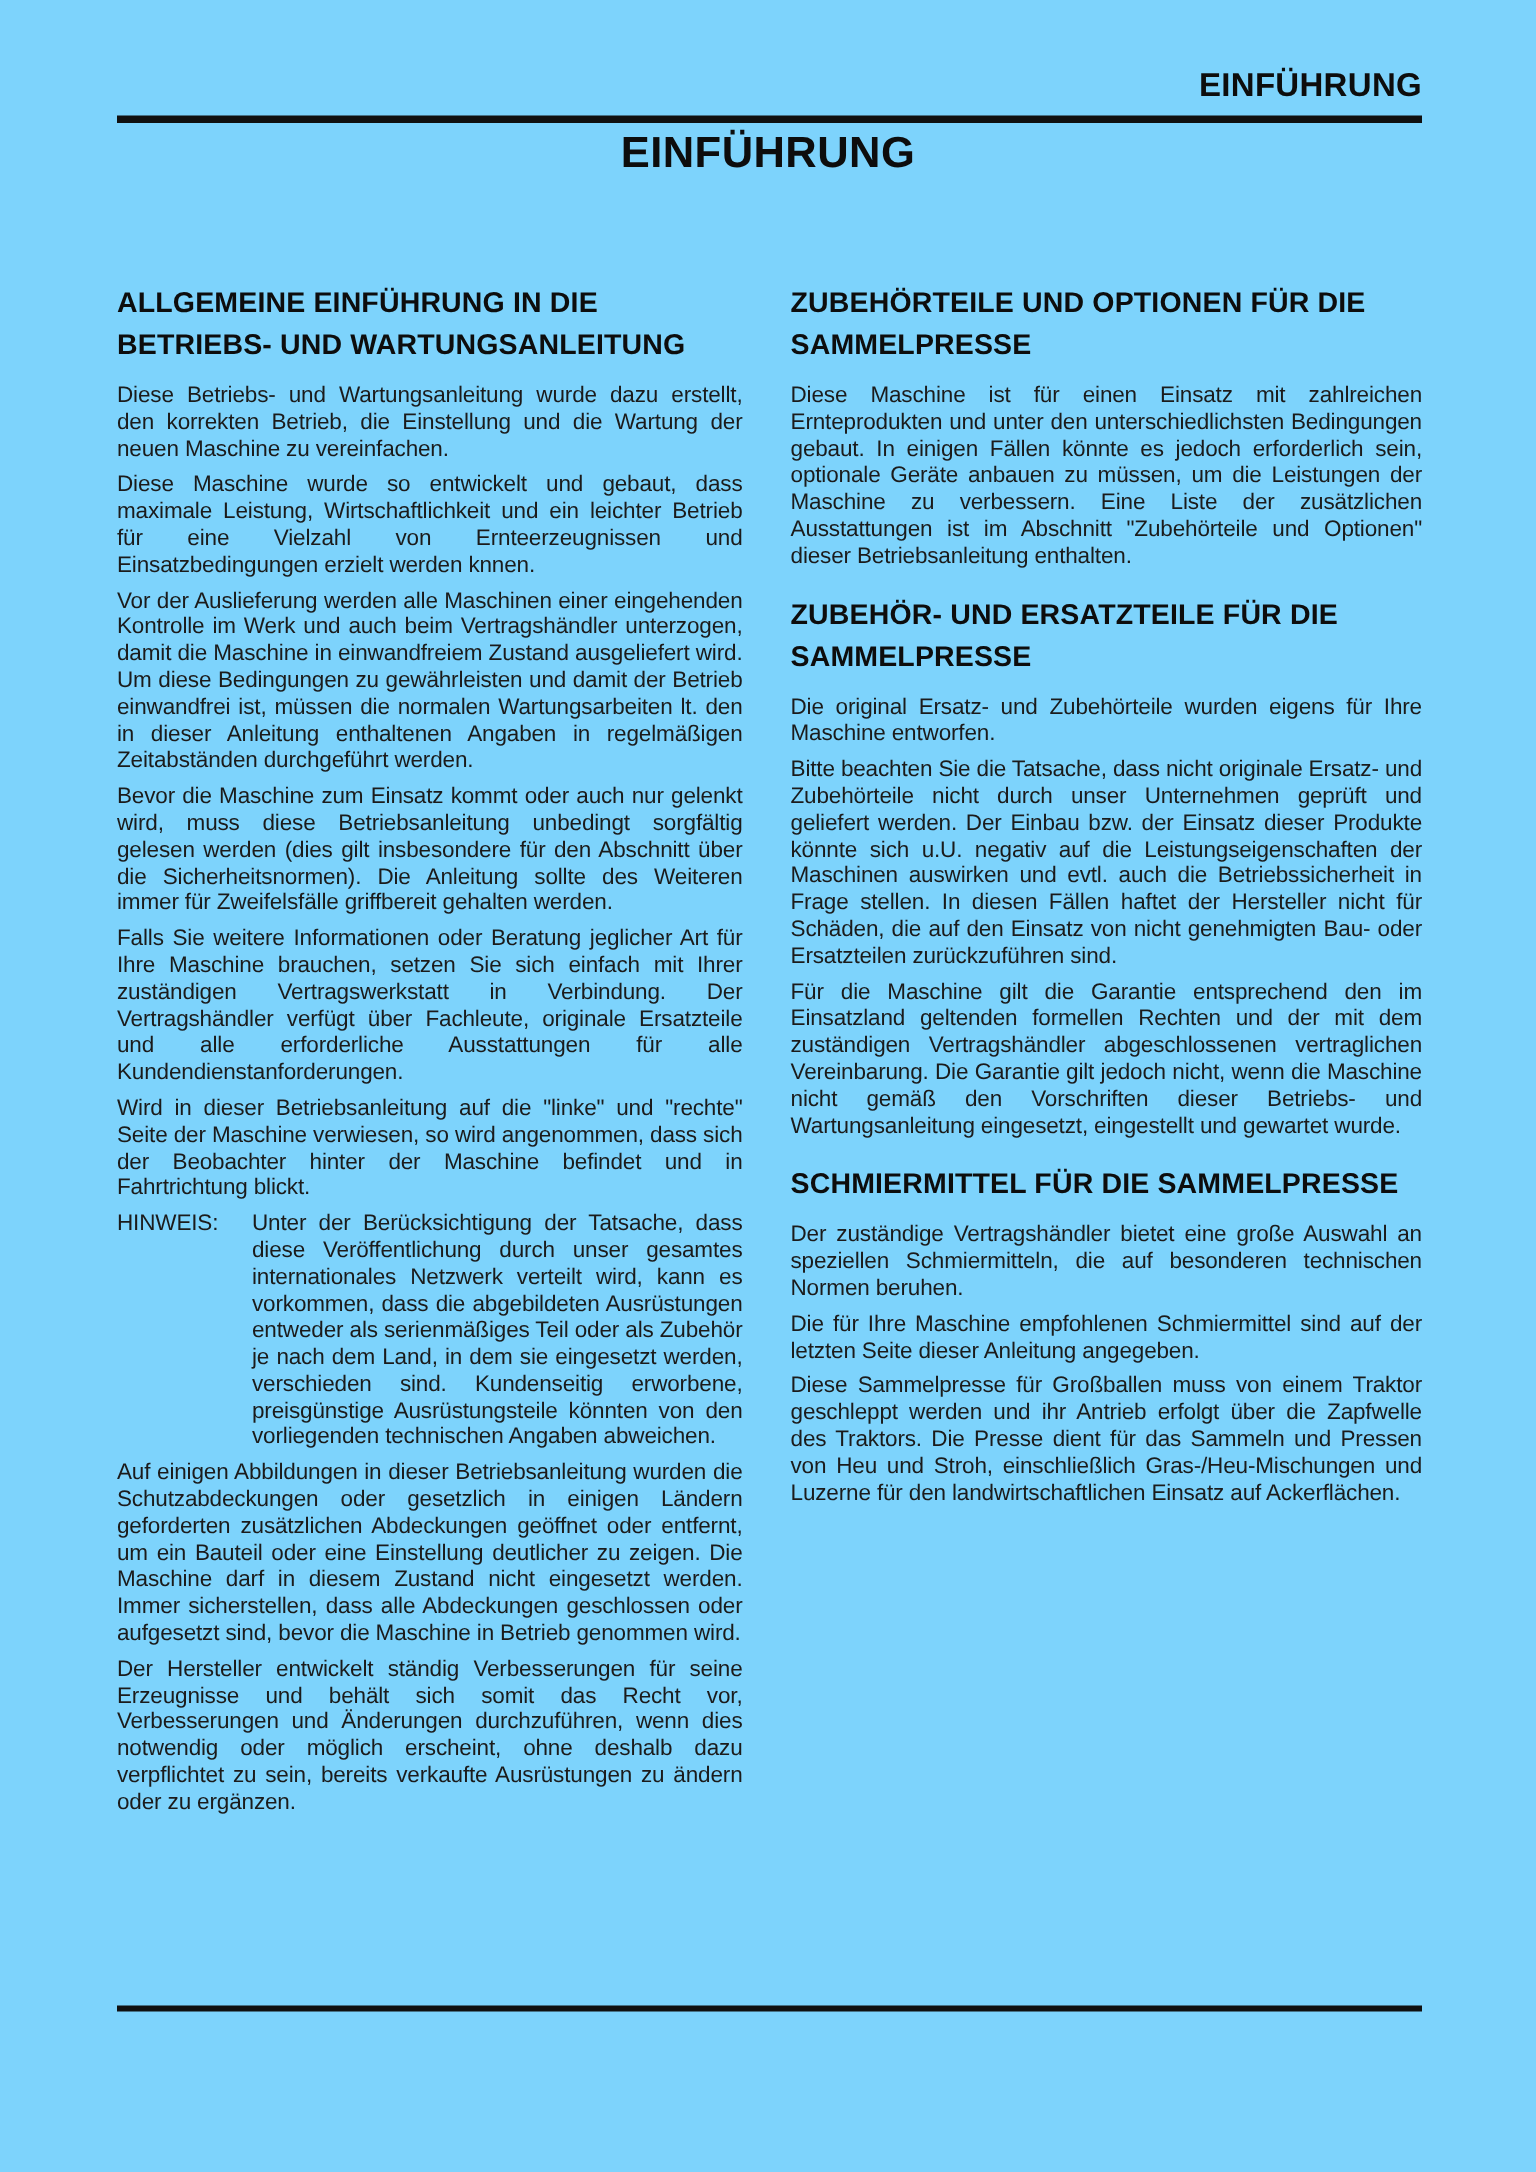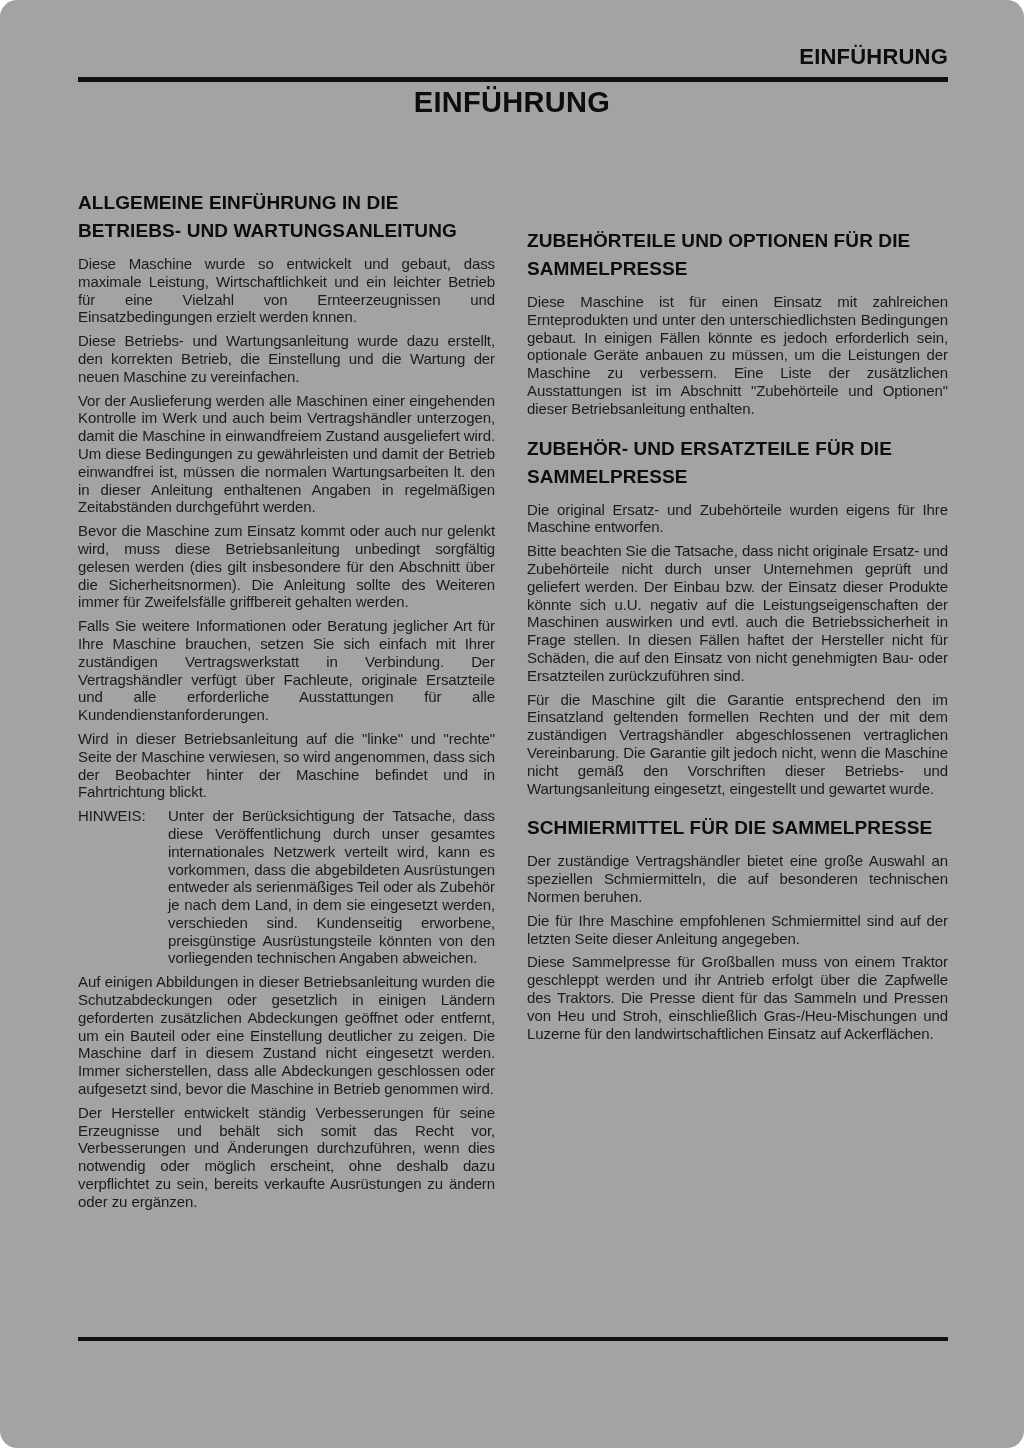--- a/index.html
+++ b/index.html
@@ -1,24 +1,23 @@
 <!DOCTYPE html>
 <html><head>
 <meta charset="utf-8">
 <style>
   html, body { margin: 0; padding: 0; background: #ffffff; }
   .page {
     position: relative;
     width: 1024px;
     height: 1448px;
-    background: #a3a3a3;
+    background: #7dd3fc;
     overflow: hidden;
     font-family: "Liberation Sans", "DejaVu Sans", sans-serif;
     color: #1b1b1b;
-    border-radius: 17px;
   }
   .running-head {
     position: absolute;
     top: 44px;
     right: 76px;
     font-size: 22px;
     font-weight: bold;
     color: #0d0d0d;
     letter-spacing: 0.2px;
   }
@@ -45,21 +44,21 @@
   .columns {
     position: absolute;
     top: 189px;
     left: 78px;
     width: 870px;
     display: flex;
     gap: 32px;
   }
   .col { min-width: 0; }
   .col-left  { width: 420px; }
-  .col-right { width: 424px; margin-top: 38px; }
+  .col-right { width: 424px; }
   .section-heading {
     margin: 17px 0 10px 0;
     font-size: 19px;
     line-height: 28px;
     font-weight: bold;
     color: #0d0d0d;
     letter-spacing: 0.1px;
   }
   .col .section-heading:first-child { margin-top: 0; }
   .body-p {
@@ -103,22 +102,22 @@
 <div class="page">
 
   <div class="running-head">EINFÜHRUNG</div>
   <div class="head-rule"></div>
   <h1 class="page-title">EINFÜHRUNG</h1>
 
   <div class="columns">
 
     <div class="col col-left">
       <h2 class="section-heading">ALLGEMEINE EINFÜHRUNG IN DIE BETRIEBS- UND WARTUNGSANLEITUNG</h2>
+      <p class="body-p">Diese Betriebs- und Wartungsanleitung wurde dazu erstellt, den korrekten Betrieb, die Einstellung und die Wartung der neuen Maschine zu vereinfachen.</p>
       <p class="body-p">Diese Maschine wurde so entwickelt und gebaut, dass maximale Leistung, Wirtschaftlichkeit und ein leichter Betrieb für eine Vielzahl von Ernteerzeugnissen und Einsatzbedingungen erzielt werden knnen.</p>
-      <p class="body-p">Diese Betriebs- und Wartungsanleitung wurde dazu erstellt, den korrekten Betrieb, die Einstellung und die Wartung der neuen Maschine zu vereinfachen.</p>
       <p class="body-p">Vor der Auslieferung werden alle Maschinen einer eingehenden Kontrolle im Werk und auch beim Vertragshändler unterzogen, damit die Maschine in einwandfreiem Zustand ausgeliefert wird. Um diese Bedingungen zu gewährleisten und damit der Betrieb einwandfrei ist, müssen die normalen Wartungsarbeiten lt. den in dieser Anleitung enthaltenen Angaben in regelmäßigen Zeitabständen durchgeführt werden.</p>
       <p class="body-p">Bevor die Maschine zum Einsatz kommt oder auch nur gelenkt wird, muss diese Betriebsanleitung unbedingt sorgfältig gelesen werden (dies gilt insbesondere für den Abschnitt über die Sicherheitsnormen). Die Anleitung sollte des Weiteren immer für Zweifelsfälle griffbereit gehalten werden.</p>
       <p class="body-p">Falls Sie weitere Informationen oder Beratung jeglicher Art für Ihre Maschine brauchen, setzen Sie sich einfach mit Ihrer zuständigen Vertragswerkstatt in Verbindung. Der Vertragshändler verfügt über Fachleute, originale Ersatzteile und alle erforderliche Ausstattungen für alle Kundendienstanforderungen.</p>
       <p class="body-p">Wird in dieser Betriebsanleitung auf die "linke" und "rechte" Seite der Maschine verwiesen, so wird angenommen, dass sich der Beobachter hinter der Maschine befindet und in Fahrtrichtung blickt.</p>
       <div class="note">
         <span class="note-label">HINWEIS:</span>
         <span class="note-body">Unter der Berücksichtigung der Tatsache, dass diese Veröffentlichung durch unser gesamtes internationales Netzwerk verteilt wird, kann es vorkommen, dass die abgebildeten Ausrüstungen entweder als serienmäßiges Teil oder als Zubehör je nach dem Land, in dem sie eingesetzt werden, verschieden sind. Kundenseitig erworbene, preisgünstige Ausrüstungsteile könnten von den vorliegenden technischen Angaben abweichen.</span>
       </div>
       <p class="body-p">Auf einigen Abbildungen in dieser Betriebsanleitung wurden die Schutzabdeckungen oder gesetzlich in einigen Ländern geforderten zusätzlichen Abdeckungen geöffnet oder entfernt, um ein Bauteil oder eine Einstellung deutlicher zu zeigen. Die Maschine darf in diesem Zustand nicht eingesetzt werden. Immer sicherstellen, dass alle Abdeckungen geschlossen oder aufgesetzt sind, bevor die Maschine in Betrieb genommen wird.</p>
 

